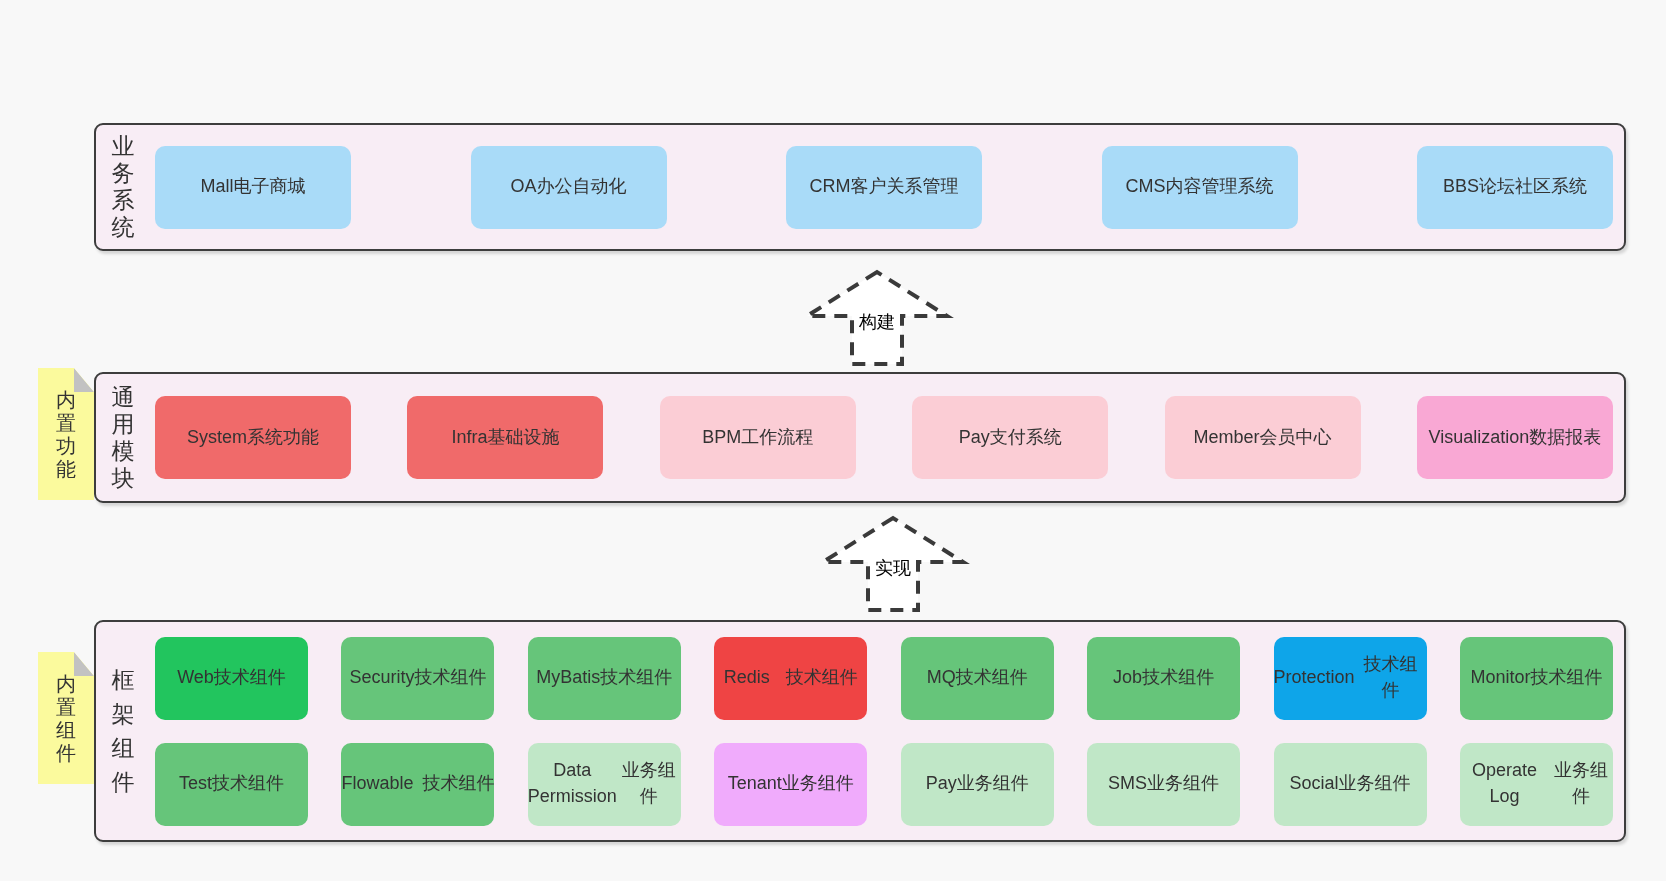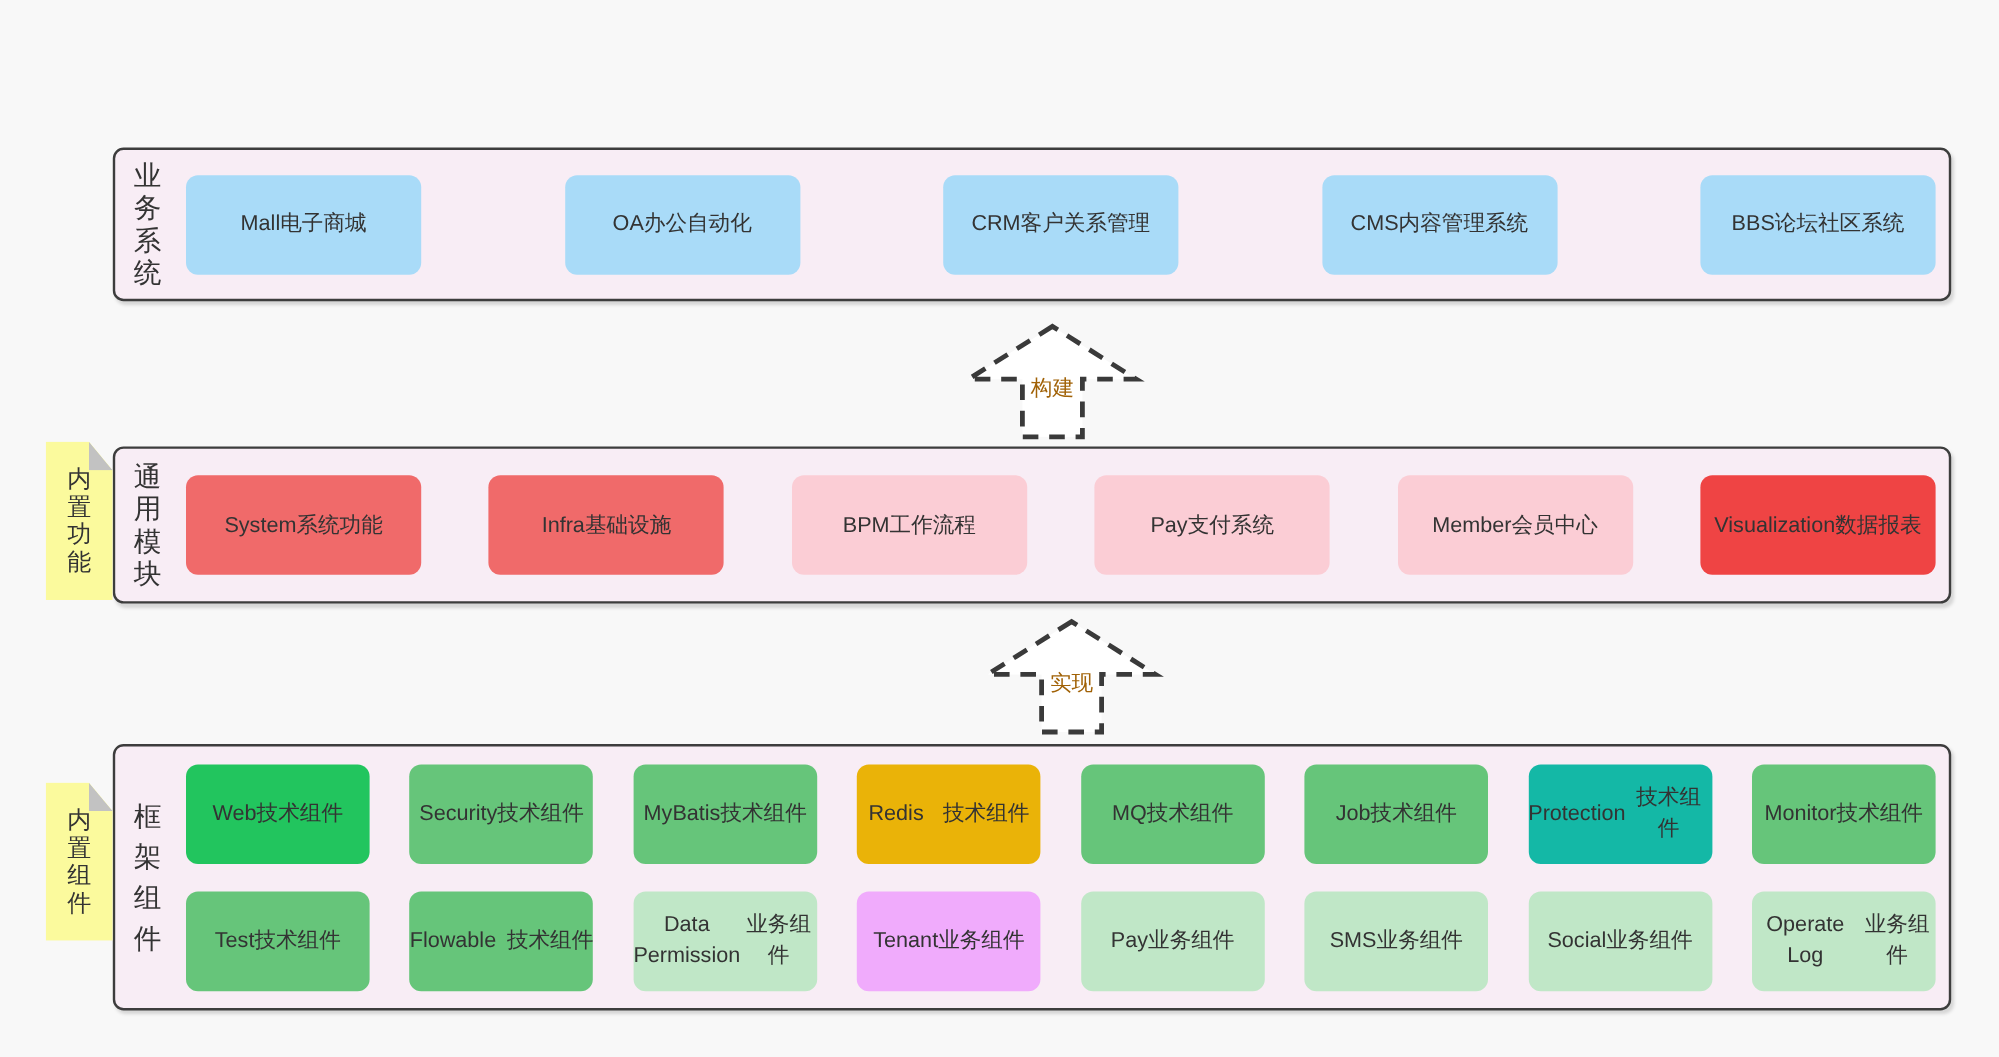--- a/index.html
+++ b/index.html
@@ -60,22 +60,23 @@
     clip-path:polygon(0 0,100% 100%,0 100%);
   }
 
   
   .arrow{position:absolute;width:160px;height:100px;}
   #arrow-build{left:797px;top:268px;}
   #arrow-implement{left:813px;top:514px;}
   .arrow svg{display:block;}
   .arrow-label{
     position:absolute;top:44px;left:50%;transform:translateX(-50%);
-    font-size:18px;line-height:1.3;color:#a16207;background:#fff;padding:0 2px;
+    font-size:18px;line-height:1.3;color:#000000;background:#fff;padding:0 2px;
     white-space:nowrap;
+    font-family:Liberation Mono, monospace;
   }
 </style>
 </head>
 <body>
 
 <div id="canvas">
 
   <section class="layer layer-cols-6" id="layer-business">
     <div class="layer-label">
         <div>业</div>
@@ -147,21 +148,21 @@
             <div class="box-subtitle">工作流程</div>
           </div>
           <div class="box" style="background: rgb(251, 205, 213);">
             <div class="box-title">Pay</div>
             <div class="box-subtitle">支付系统</div>
           </div>
           <div class="box" style="background: rgb(251, 205, 213);">
             <div class="box-title">Member</div>
             <div class="box-subtitle">会员中心</div>
           </div>
-          <div class="box" style="background: #ef4444; text-align: center;">
+          <div class="box" style="background: #f9a8d4; text-align: center;">
             <div class="box-title">Visualization</div>
             <div class="box-subtitle">数据报表</div>
           </div>
         </div>
     </div>
   </section>
 
   <div class="arrow" id="arrow-implement">
     <svg width="160" height="100" viewBox="0 0 160 100">
       <path d="M80 4 L10 48 L55 48 L55 96 L105 96 L105 48 L150 48 Z" fill="#ffffff" stroke="#3a3a3a" stroke-width="4" stroke-dasharray="13 9" stroke-linejoin="miter"></path>
@@ -192,33 +193,33 @@
             <div class="box-subtitle">技术组件</div>
           </div>
           <div class="box" style="background: rgb(102, 197, 122);">
             <div class="box-title">Security</div>
             <div class="box-subtitle">技术组件</div>
           </div>
           <div class="box" style="background: rgb(102, 197, 122);">
             <div class="box-title">MyBatis</div>
             <div class="box-subtitle">技术组件</div>
           </div>
-          <div class="box" style="background: #eab308; gap: 16px;">
+          <div class="box" style="background: #ef4444; gap: 16px;">
             <div class="box-title">Redis</div>
             <div class="box-subtitle">技术组件</div>
           </div>
           <div class="box" style="background: rgb(102, 197, 122);">
             <div class="box-title">MQ</div>
             <div class="box-subtitle">技术组件</div>
           </div>
           <div class="box" style="background: rgb(102, 197, 122);">
             <div class="box-title">Job</div>
             <div class="box-subtitle">技术组件</div>
           </div>
-          <div class="box" style="background: #14b8a6;">
+          <div class="box" style="background: #0ea5e9;">
             <div class="box-title">Protection</div>
             <div class="box-subtitle">技术组件</div>
           </div>
           <div class="box" style="background: rgb(102, 197, 122);">
             <div class="box-title">Monitor</div>
             <div class="box-subtitle">技术组件</div>
           </div>
         </div>
       <div class="box-row">
           <div class="box" style="background: rgb(102, 197, 122); text-align: center;">

